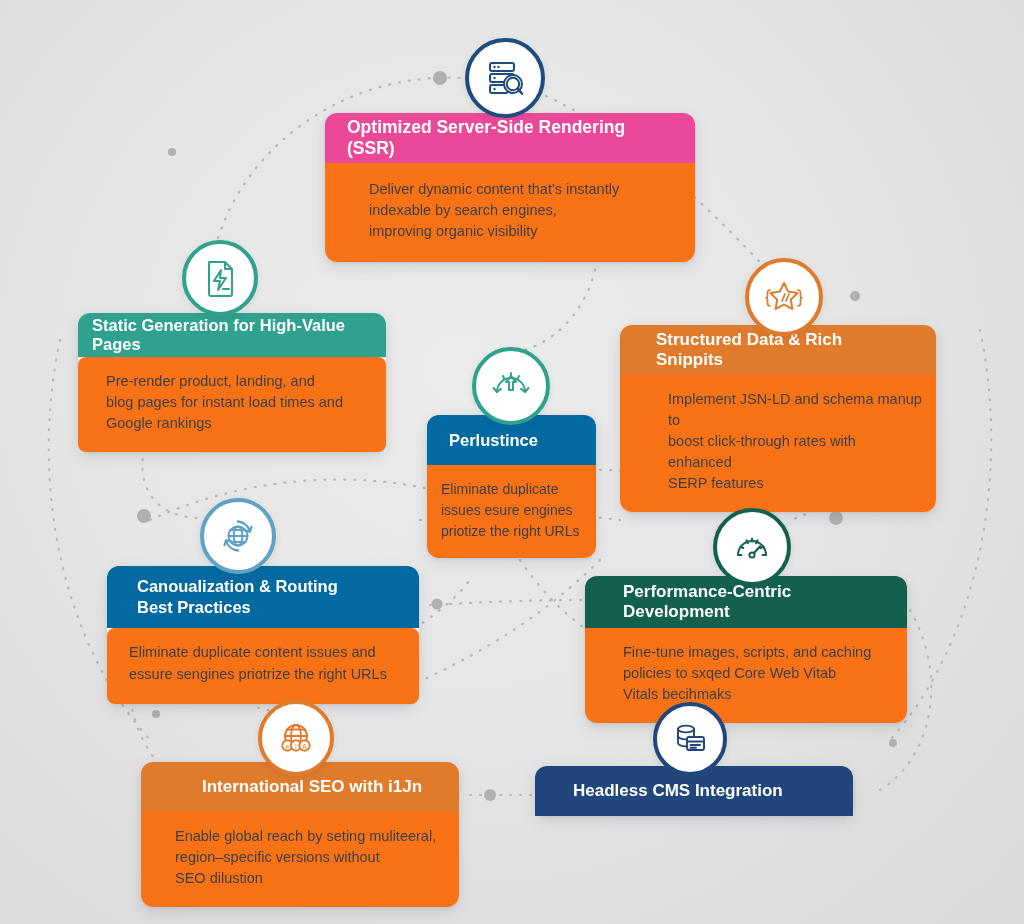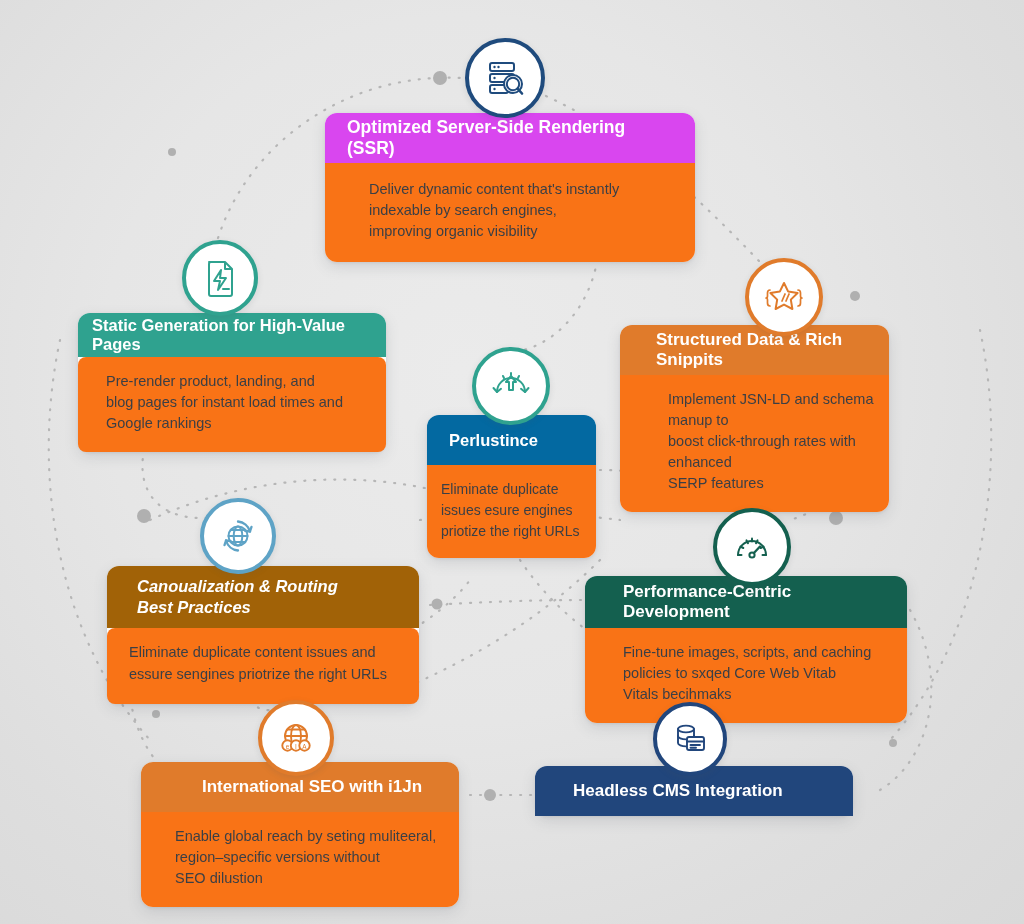--- a/index.html
+++ b/index.html
@@ -118,21 +118,21 @@
       <circle cx="144" cy="516" r="7"></circle>
       <circle cx="437" cy="604" r="5.5"></circle>
       <circle cx="490" cy="795" r="6"></circle>
       <circle cx="172" cy="152" r="4"></circle>
       <circle cx="156" cy="714" r="4"></circle>
       <circle cx="893" cy="743" r="4"></circle>
     </g>
   </svg>
 
   <div class="card" style="left:325px; top:113px; width:370px;">
-    <div class="card-header" style="background:#d946ef; height:50px; padding:0 22px; font-size:17.5px;">
+    <div class="card-header" style="background:#ec4899; height:50px; padding:0 22px; font-size:17.5px;">
       <span>Optimized Server-Side Rendering (SSR)</span>
     </div>
     <div class="card-body" style="padding:16px 22px 20px 44px; font-size:14.5px; line-height:1.45; min-height:67px;">
       <p>Deliver dynamic content that's instantly
 indexable by search engines,
 improving organic visibility</p>
     </div>
   </div>
   <div class="icon-badge" style="left:465px; top:38px; width:80px; height:80px; border:4px solid #1f4b7d;">
     <svg width="46" height="46" viewBox="0 0 46 46" fill="none" stroke="#1f4b7d" stroke-width="2">
@@ -161,21 +161,21 @@
   </div>
   <div class="icon-badge" style="left:182px; top:240px; width:76px; height:76px; border:4px solid #2fa28f;">
     <svg width="42" height="42" viewBox="0 0 42 42" fill="none" stroke="#2fa28f" stroke-width="2" stroke-linejoin="round">
       <path d="M10 5 h16 l7 7 v25 a2 2 0 0 1 -2 2 H12 a2 2 0 0 1 -2 -2 V7 a2 2 0 0 1 2 -2 z"></path>
       <path d="M26 5 v7 h7"></path>
       <path d="M22 13 l-7 11 h6 l-2 9 8 -12 h-6 z" stroke-linecap="round"></path>
       <line x1="24" y1="32" x2="30" y2="32" stroke-linecap="round"></line>
     </svg>
   </div>
 
-  <div class="card" style="left:620px; top:325px; width:269px;">
+  <div class="card" style="left:620px; top:325px; width:316px;">
     <div class="card-header" style="background:#e07b2b; height:50px; padding:0 36px; font-size:17px;">
       <span>Structured Data &amp; Rich Snippits</span>
     </div>
     <div class="card-body" style="padding:14px 14px 18px 48px; font-size:14.5px; line-height:1.45; min-height:66px;">
       <p>Implement JSN-LD and schema manup to
 boost click-through rates with enhanced
 SERP features</p>
     </div>
   </div>
   <div class="icon-badge" style="left:745px; top:258px; width:78px; height:78px; border:4px solid #e07b2b;">
@@ -204,21 +204,21 @@
       <path d="M8 28 l-3.5 -4 M8 28 l4 -3.2"></path>
       <path d="M36 28 l3.5 -4 M36 28 l-4 -3.2"></path>
       <path d="M22 12 l-5 6 h3 v8 h4 v-8 h3 z"></path>
       <line x1="15" y1="14" x2="14" y2="12"></line>
       <line x1="22" y1="11" x2="22" y2="9"></line>
       <line x1="29" y1="14" x2="30" y2="12"></line>
     </svg>
   </div>
 
   <div class="card" style="left:107px; top:566px; width:312px;">
-    <div class="card-header" style="background:#a16207; height:62px; padding:0 20px 0 30px; font-size:16.5px; line-height:1.25; white-space:pre-line;font-style:italic;">
+    <div class="card-header" style="background:#0369a1; height:62px; padding:0 20px 0 30px; font-size:16.5px; line-height:1.25; white-space:pre-line;">
       <span>Canoualization &amp; Routing
 Best Practices</span>
     </div>
     <div class="card-body" style="padding:14px 12px 18px 22px; font-size:14.5px; line-height:1.5; min-height:52px;border-radius:8px;">
       <p>Eliminate duplicate content issues and
 essure sengines priotrize the right URLs</p>
     </div>
   </div>
   <div class="icon-badge" style="left:200px; top:498px; width:76px; height:76px; border:4px solid #5ea3c6;">
     <svg width="44" height="44" viewBox="0 0 44 44" fill="none" stroke="#5ea3c6" stroke-width="2" stroke-linecap="round">

